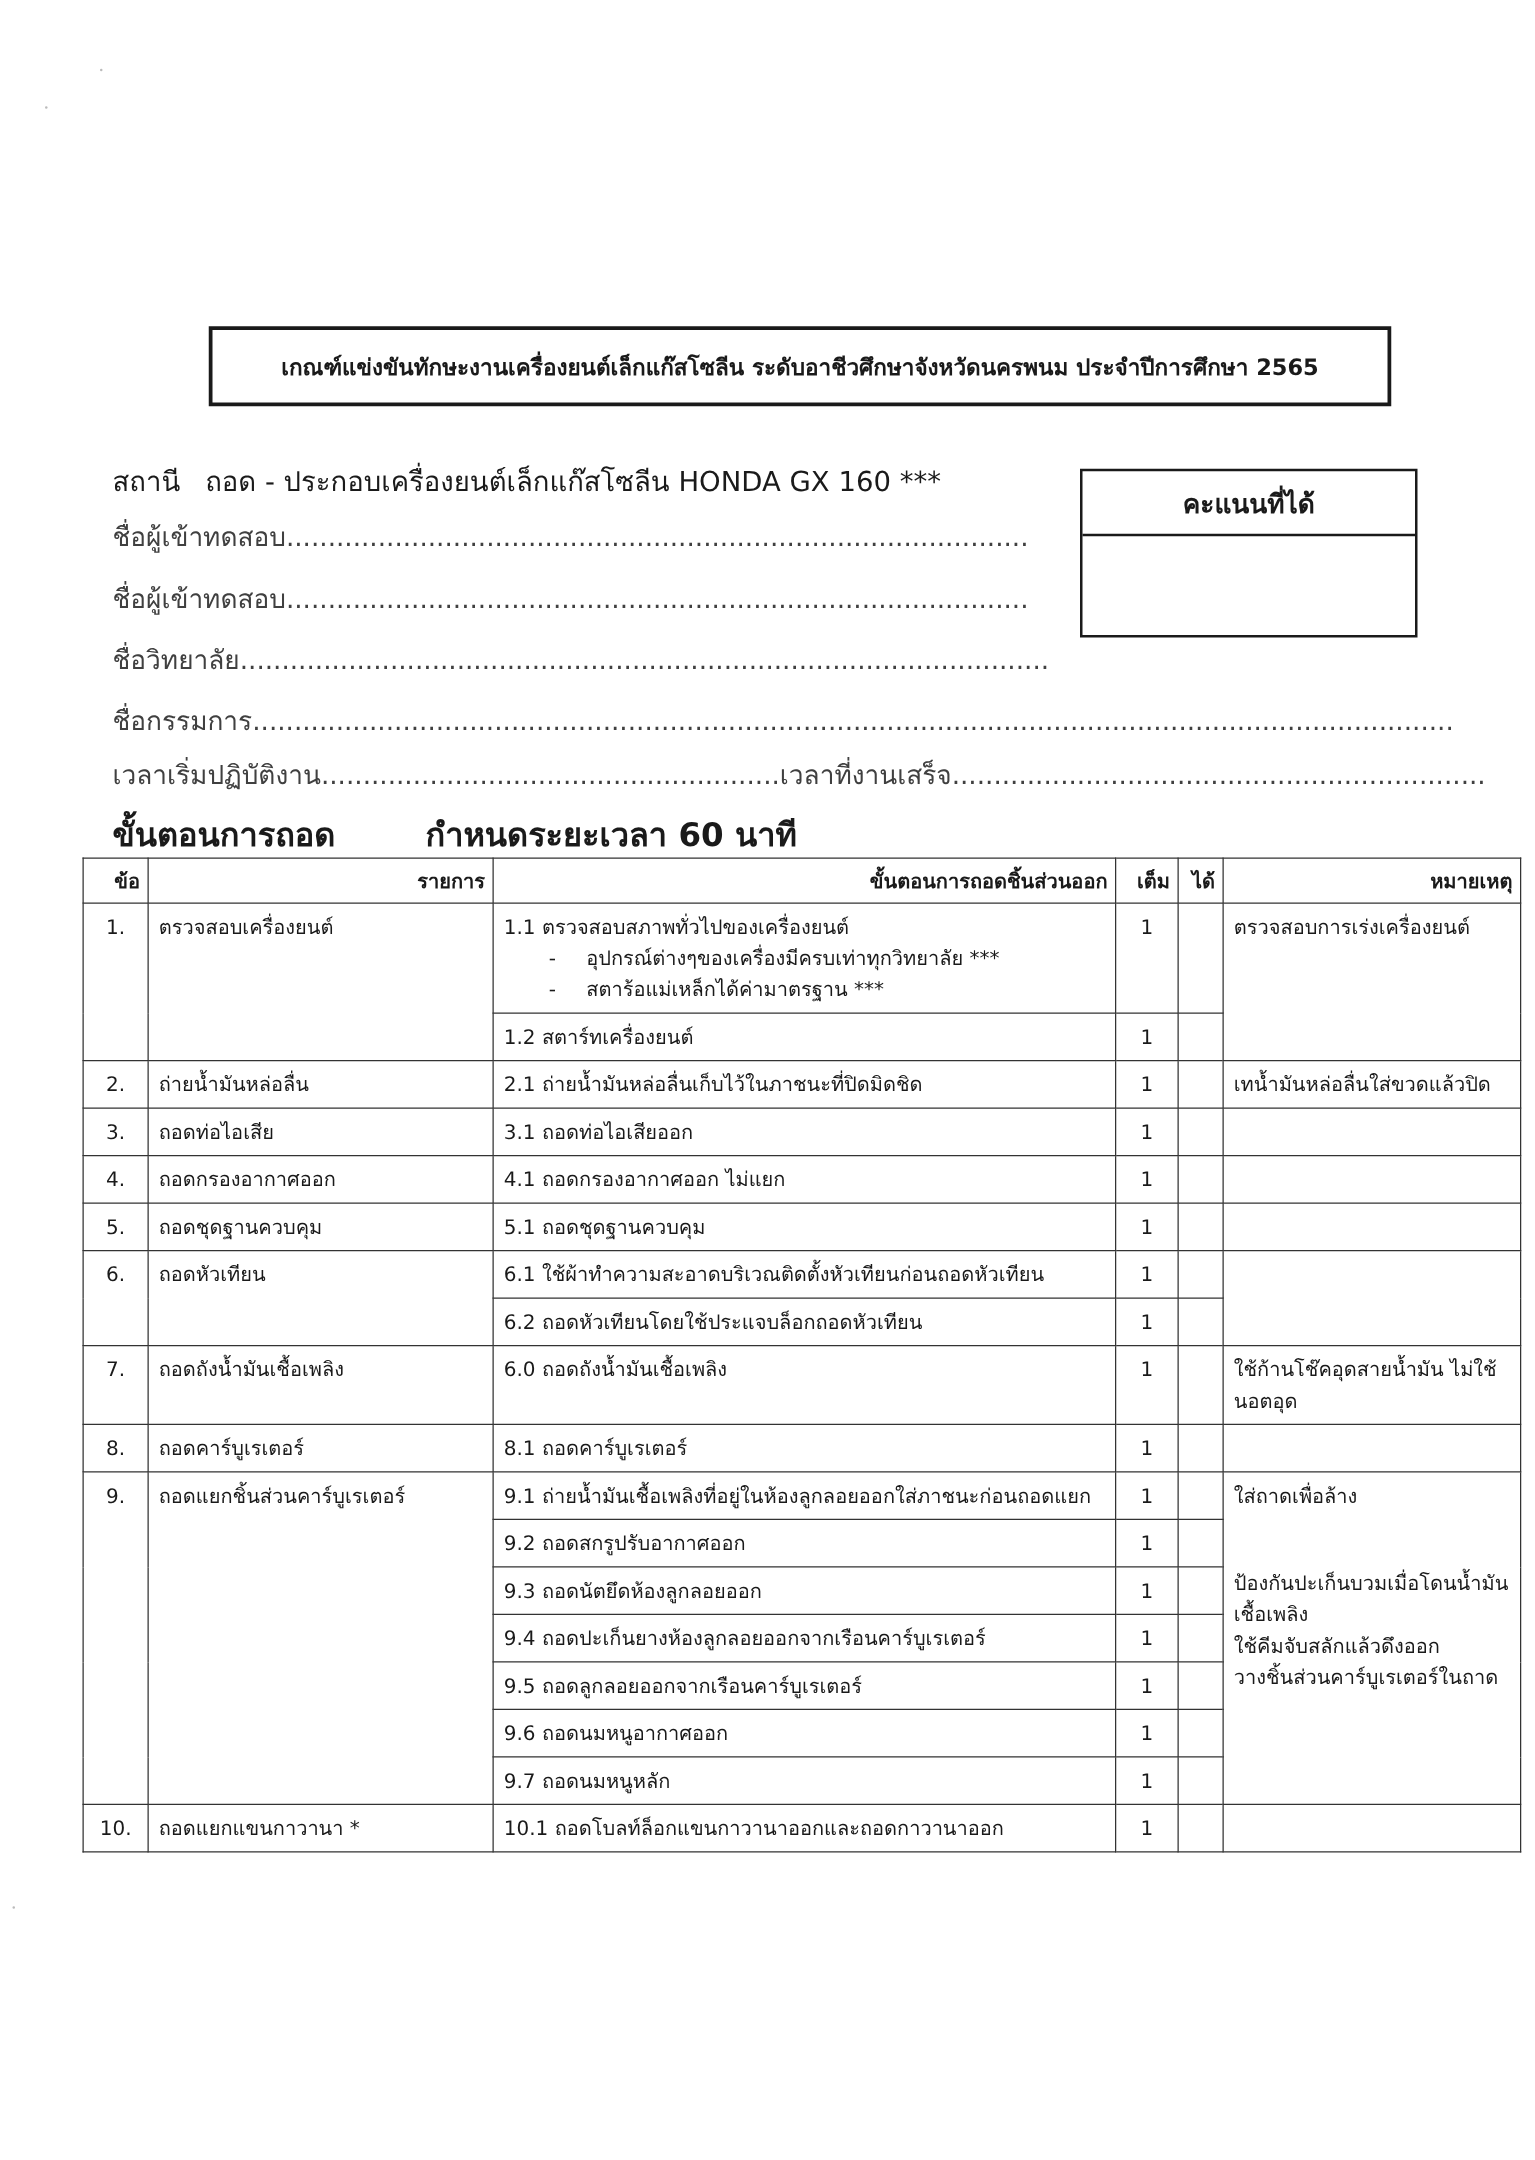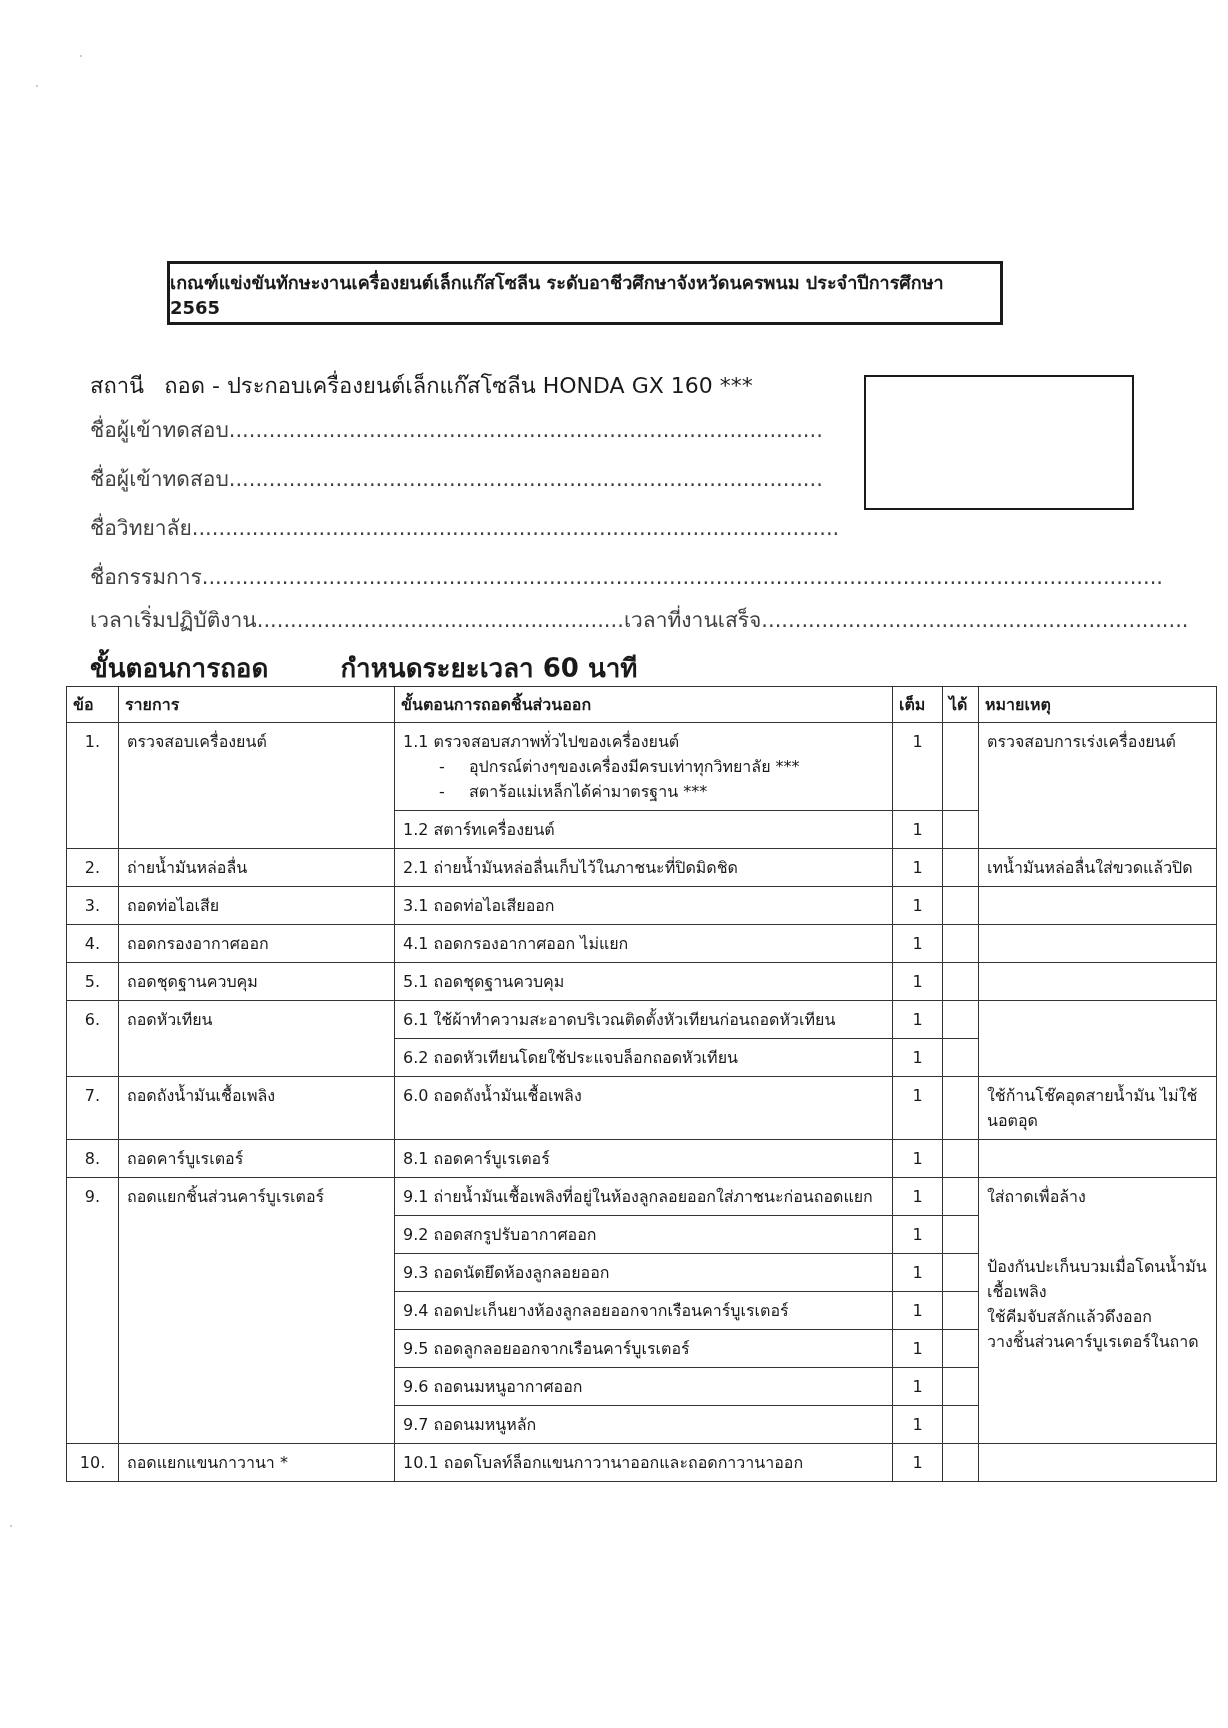--- a/index.html
+++ b/index.html
@@ -1,21 +1,21 @@
 <!DOCTYPE html>
 <html><head>
 <meta charset="utf-8">
 <style>
   html, body { margin: 0; padding: 0; background: #ffffff; }
   body {
     width: 1228px; height: 1728px; position: relative; overflow: hidden;
     font-family: "DejaVu Sans", "Liberation Sans", sans-serif; color: #1a1a1a;
   }
   .title-box {
-    position: absolute; left: 167px; top: 261px; width: 836px; height: 64px;
+    position: absolute; left: 167px; top: 261px; width: 946px; height: 64px;
     border: 3px solid #1a1a1a; box-sizing: border-box;
     display: flex; align-items: center; justify-content: center;
     font-size: 18px; font-weight: bold; letter-spacing: 0px;
   }
   .station {
     position: absolute; left: 90px; top: 368px; font-size: 22px; font-weight: normal;
   }
   .station .gap { display: inline-block; width: 20px; }
   .field {
     position: absolute; left: 90px; font-size: 21px; white-space: nowrap; color: #404040;
@@ -33,21 +33,21 @@
     position: absolute; left: 90px; top: 647px; font-size: 26px; font-weight: bold;
   }
   .section-title .time { margin-left: 72px; }
   table.steps {
     position: absolute; left: 66px; top: 686px; width: 1150px;
     border-collapse: collapse; font-size: 16px; table-layout: fixed;
   }
   table.steps th, table.steps td {
     border: 1.5px solid #333; vertical-align: top; padding: 6px 8px; line-height: 25px;
   }
-  table.steps th { font-weight: bold; text-align: left; padding: 5px 6px; }
+  table.steps th { font-weight: bold; text-align: right; padding: 5px 6px; }
   td.num { text-align: center; }
   td.full { text-align: center; }
   .sub { padding-left: 36px; }
   .sub .dash { display: inline-block; width: 30px; }
   .c-no { width: 52px; } .c-item { width: 276px; } .c-step { width: 498px; }
   .c-full { width: 50px; } .c-got { width: 36px; } .c-note { width: 238px; }
   .speck { position: absolute; width: 2px; height: 2px; background: #bbb; border-radius: 1px; }
 </style>
 </head>
 <body>
@@ -60,20 +60,21 @@
 
 <div class="field" style="top:413px">ชื่อผู้เข้าทดสอบ.........................................................................................</div>
 <div class="field" style="top:462px">ชื่อผู้เข้าทดสอบ.........................................................................................</div>
 <div class="field" style="top:511px">ชื่อวิทยาลัย.................................................................................................</div>
 <div class="field" style="top:560px">ชื่อกรรมการ................................................................................................................................................</div>
 <div class="field" style="top:603px">
   <span>เวลาเริ่มปฏิบัติงาน.......................................................</span><span>เวลาที่งานเสร็จ................................................................</span>
 </div>
 
 <div class="score-box">
+  <div class="head">คะแนนที่ได้</div>
   <div class="body"></div>
 </div>
 
 <div class="section-title">
   <span>ขั้นตอนการถอด</span><span class="time">กำหนดระยะเวลา 60 นาที</span>
 </div>
 
 <table class="steps">
   <colgroup>
     <col class="c-no">

